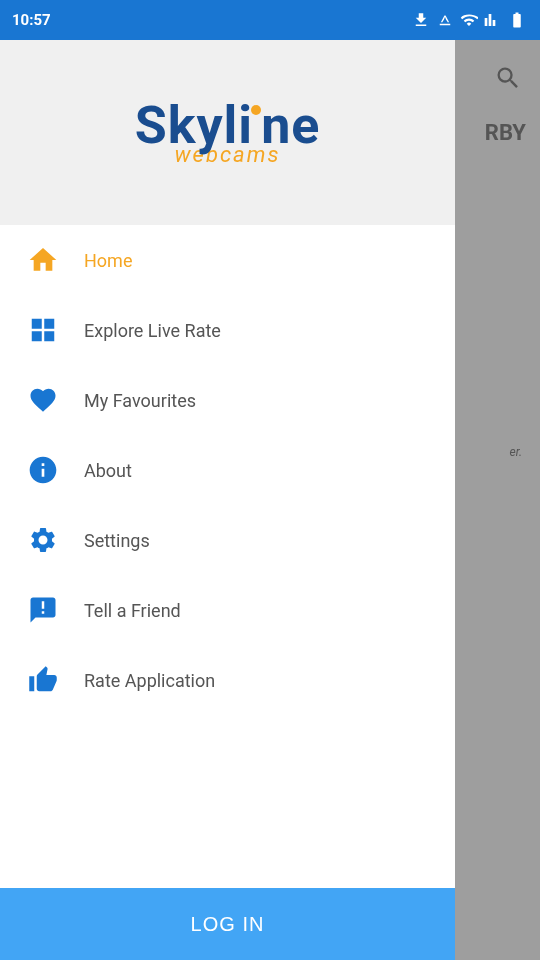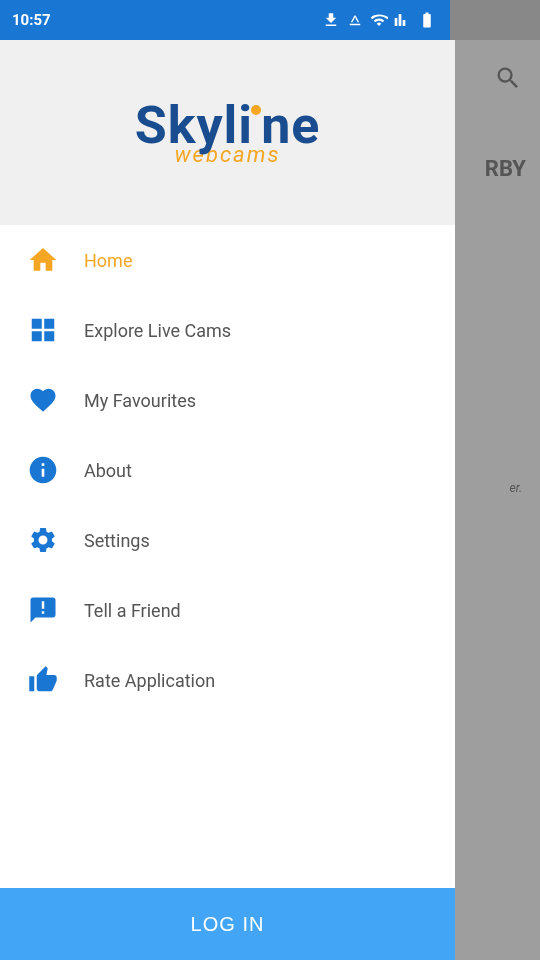--- a/index.html
+++ b/index.html
@@ -7,21 +7,21 @@
       width: 540px;
       height: 960px;
       overflow: hidden;
       font-family: 'Roboto', Arial, sans-serif;
       background: #888;
       position: relative;
     }
 
     
     .status-bar {
-      width: 450px;
+      width: 540px;
       height: 40px;
       background: #1976D2;
       display: flex;
       align-items: center;
       justify-content: space-between;
       padding: 0 12px;
       position: absolute;
       top: 0; left: 0;
       z-index: 100;
     }
@@ -56,21 +56,21 @@
       width: 36px;
       height: 36px;
       display: flex;
       align-items: center;
       justify-content: center;
     }
     .bg-nearby-text {
       color: #555;
       font-size: 22px;
       font-weight: bold;
-      margin-top: 60px;
+      margin-top: 24px;
     }
     .bg-bottom-text {
       color: #555;
       font-size: 12px;
       margin-top: 300px;
       padding-right: 4px;
       font-style: italic;
     }
 
     
@@ -229,21 +229,21 @@
       </div>
       <span class="nav-label active">Home</span>
     </div>
 
     <div class="nav-item">
       <div class="nav-icon">
         <svg width="30" height="30" viewBox="0 0 24 24" fill="#1976D2">
             <path d="M3 3h8v8H3zm0 10h8v8H3zm10-10h8v8h-8zm0 10h8v8h-8z"></path>
           </svg>
       </div>
-      <span class="nav-label">Explore Live Cams</span>
+      <span class="nav-label">Explore Live Rate</span>
     </div>
 
     <div class="nav-item">
       <div class="nav-icon">
         <svg width="30" height="30" viewBox="0 0 24 24" fill="#1976D2">
             <path d="M12 21.35l-1.45-1.32C5.4 15.36 2 12.28 2 8.5 2 5.42 4.42 3 7.5 3c1.74 0 3.41.81 4.5 2.09C13.09 3.81 14.76 3 16.5 3 19.58 3 22 5.42 22 8.5c0 3.78-3.4 6.86-8.55 11.54L12 21.35z"></path>
           </svg>
       </div>
       <span class="nav-label">My Favourites</span>
     </div>

